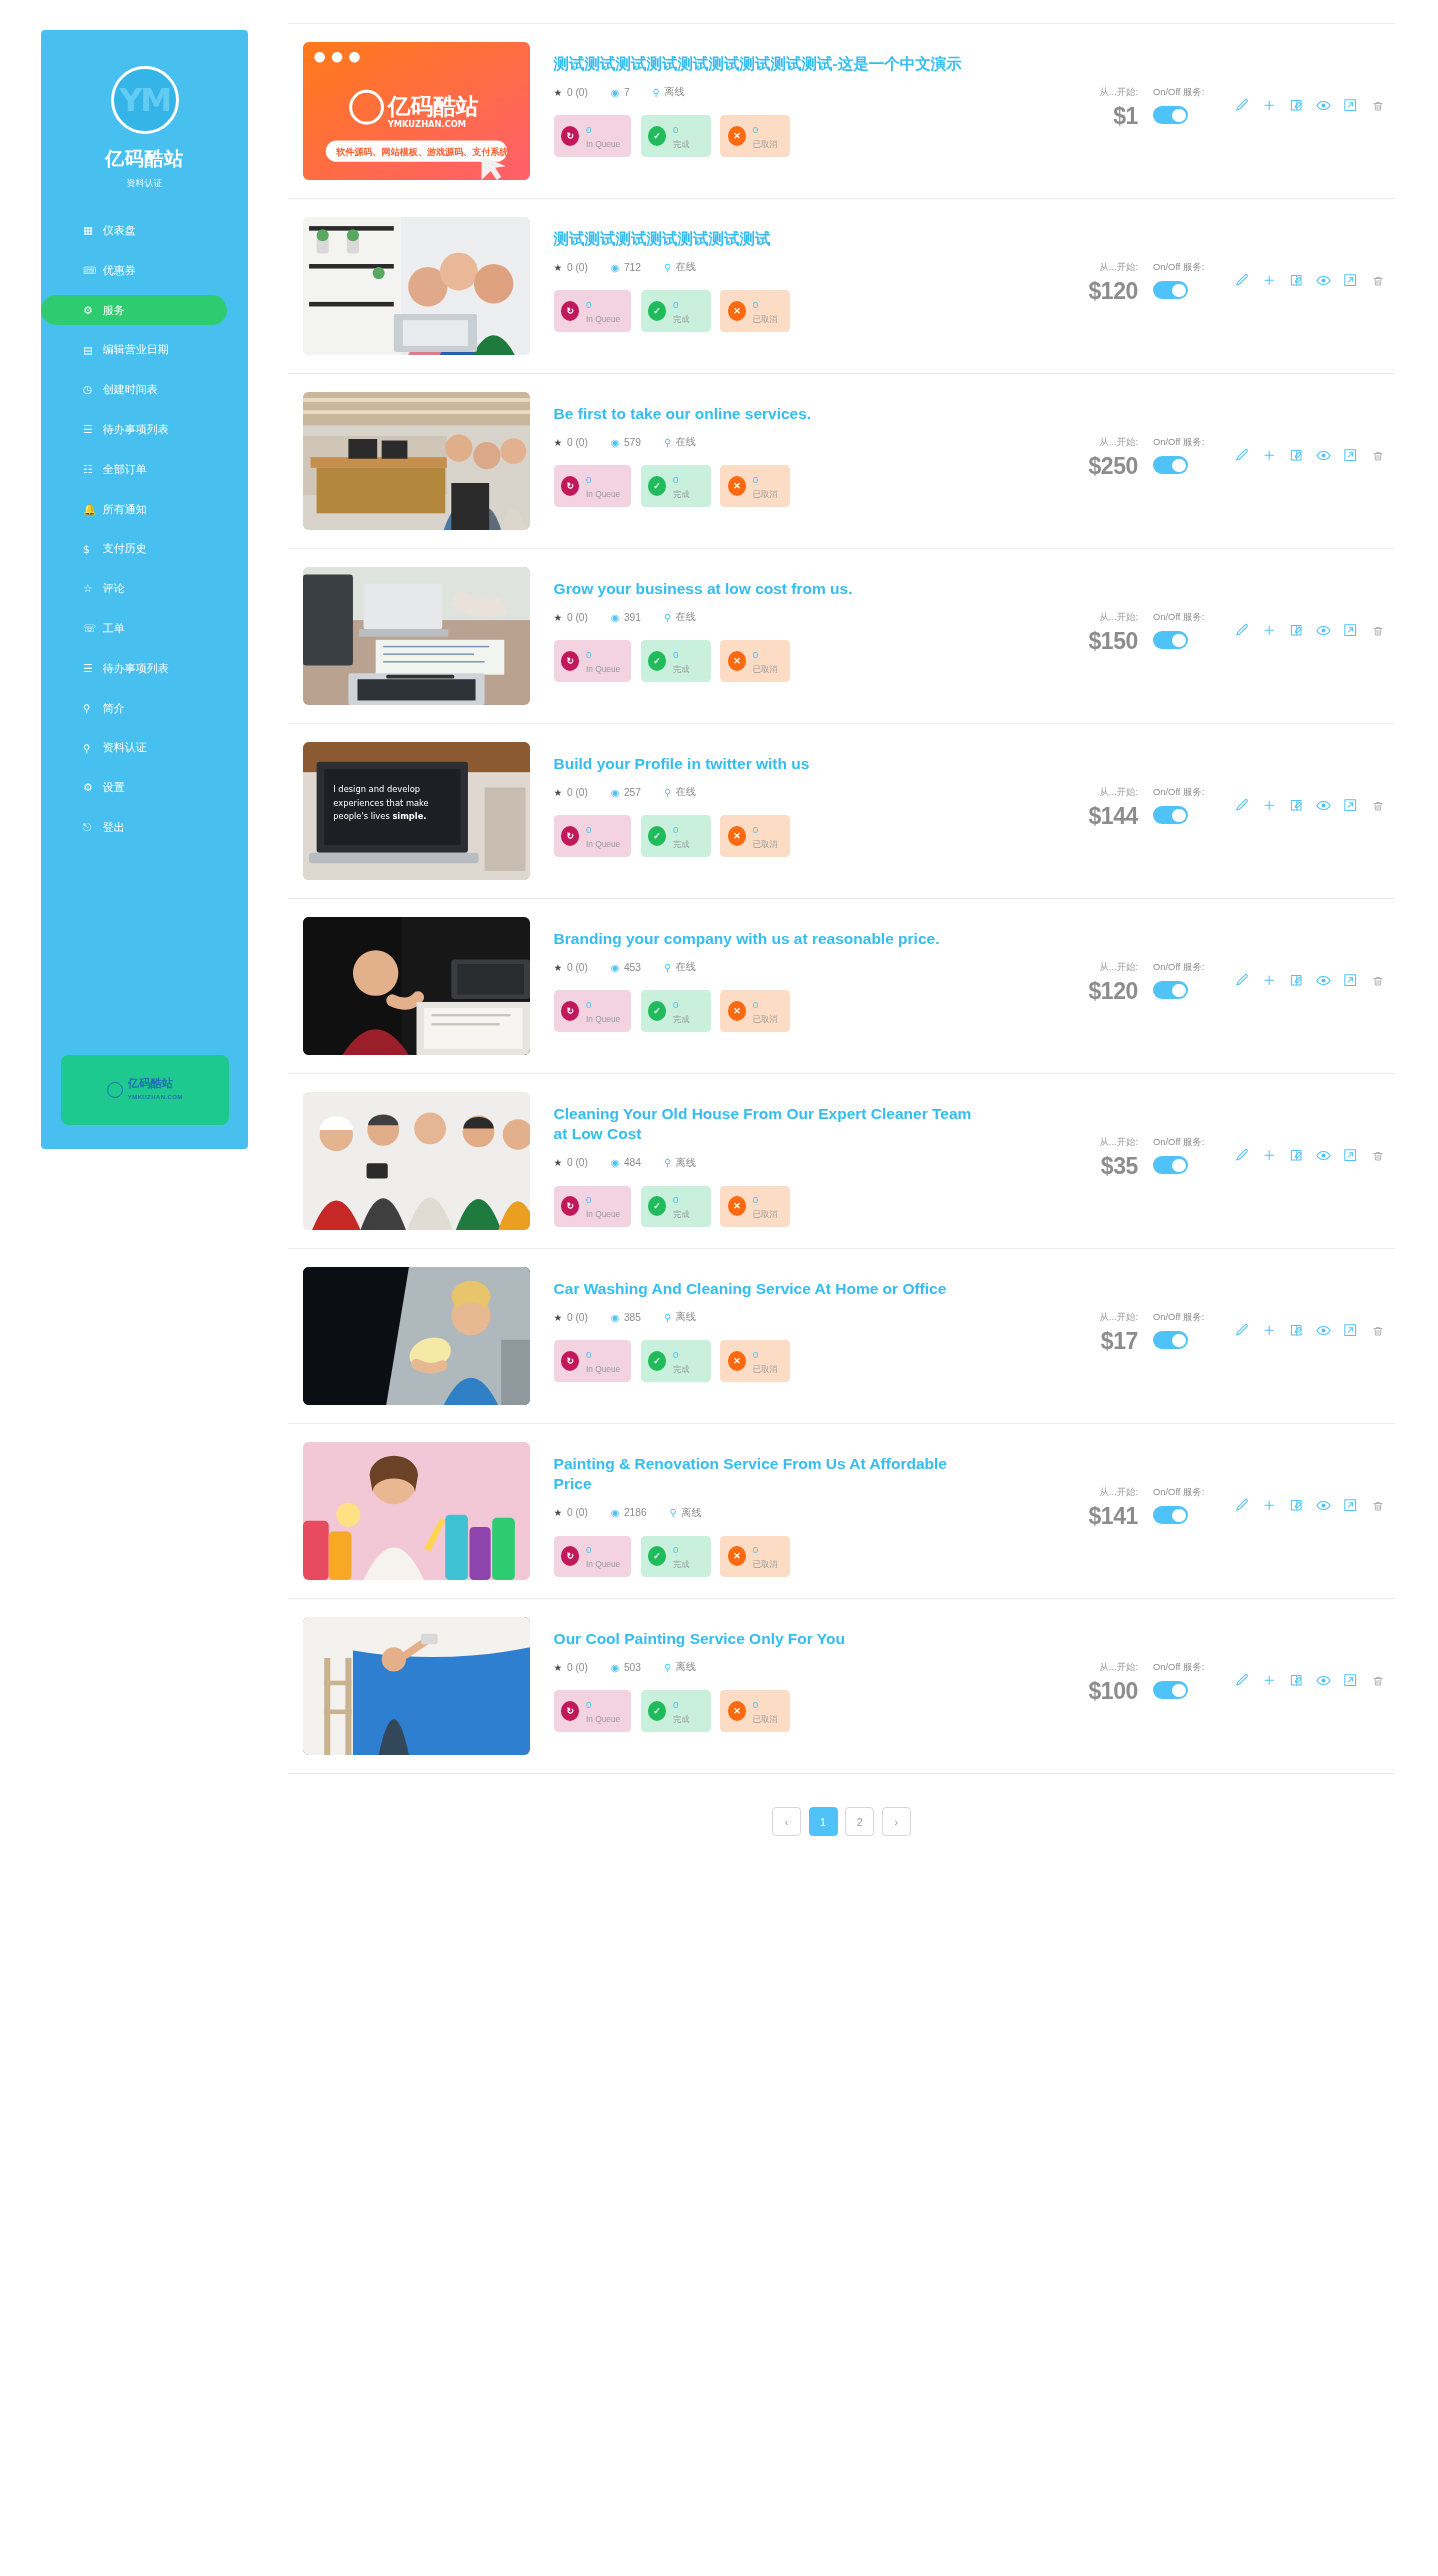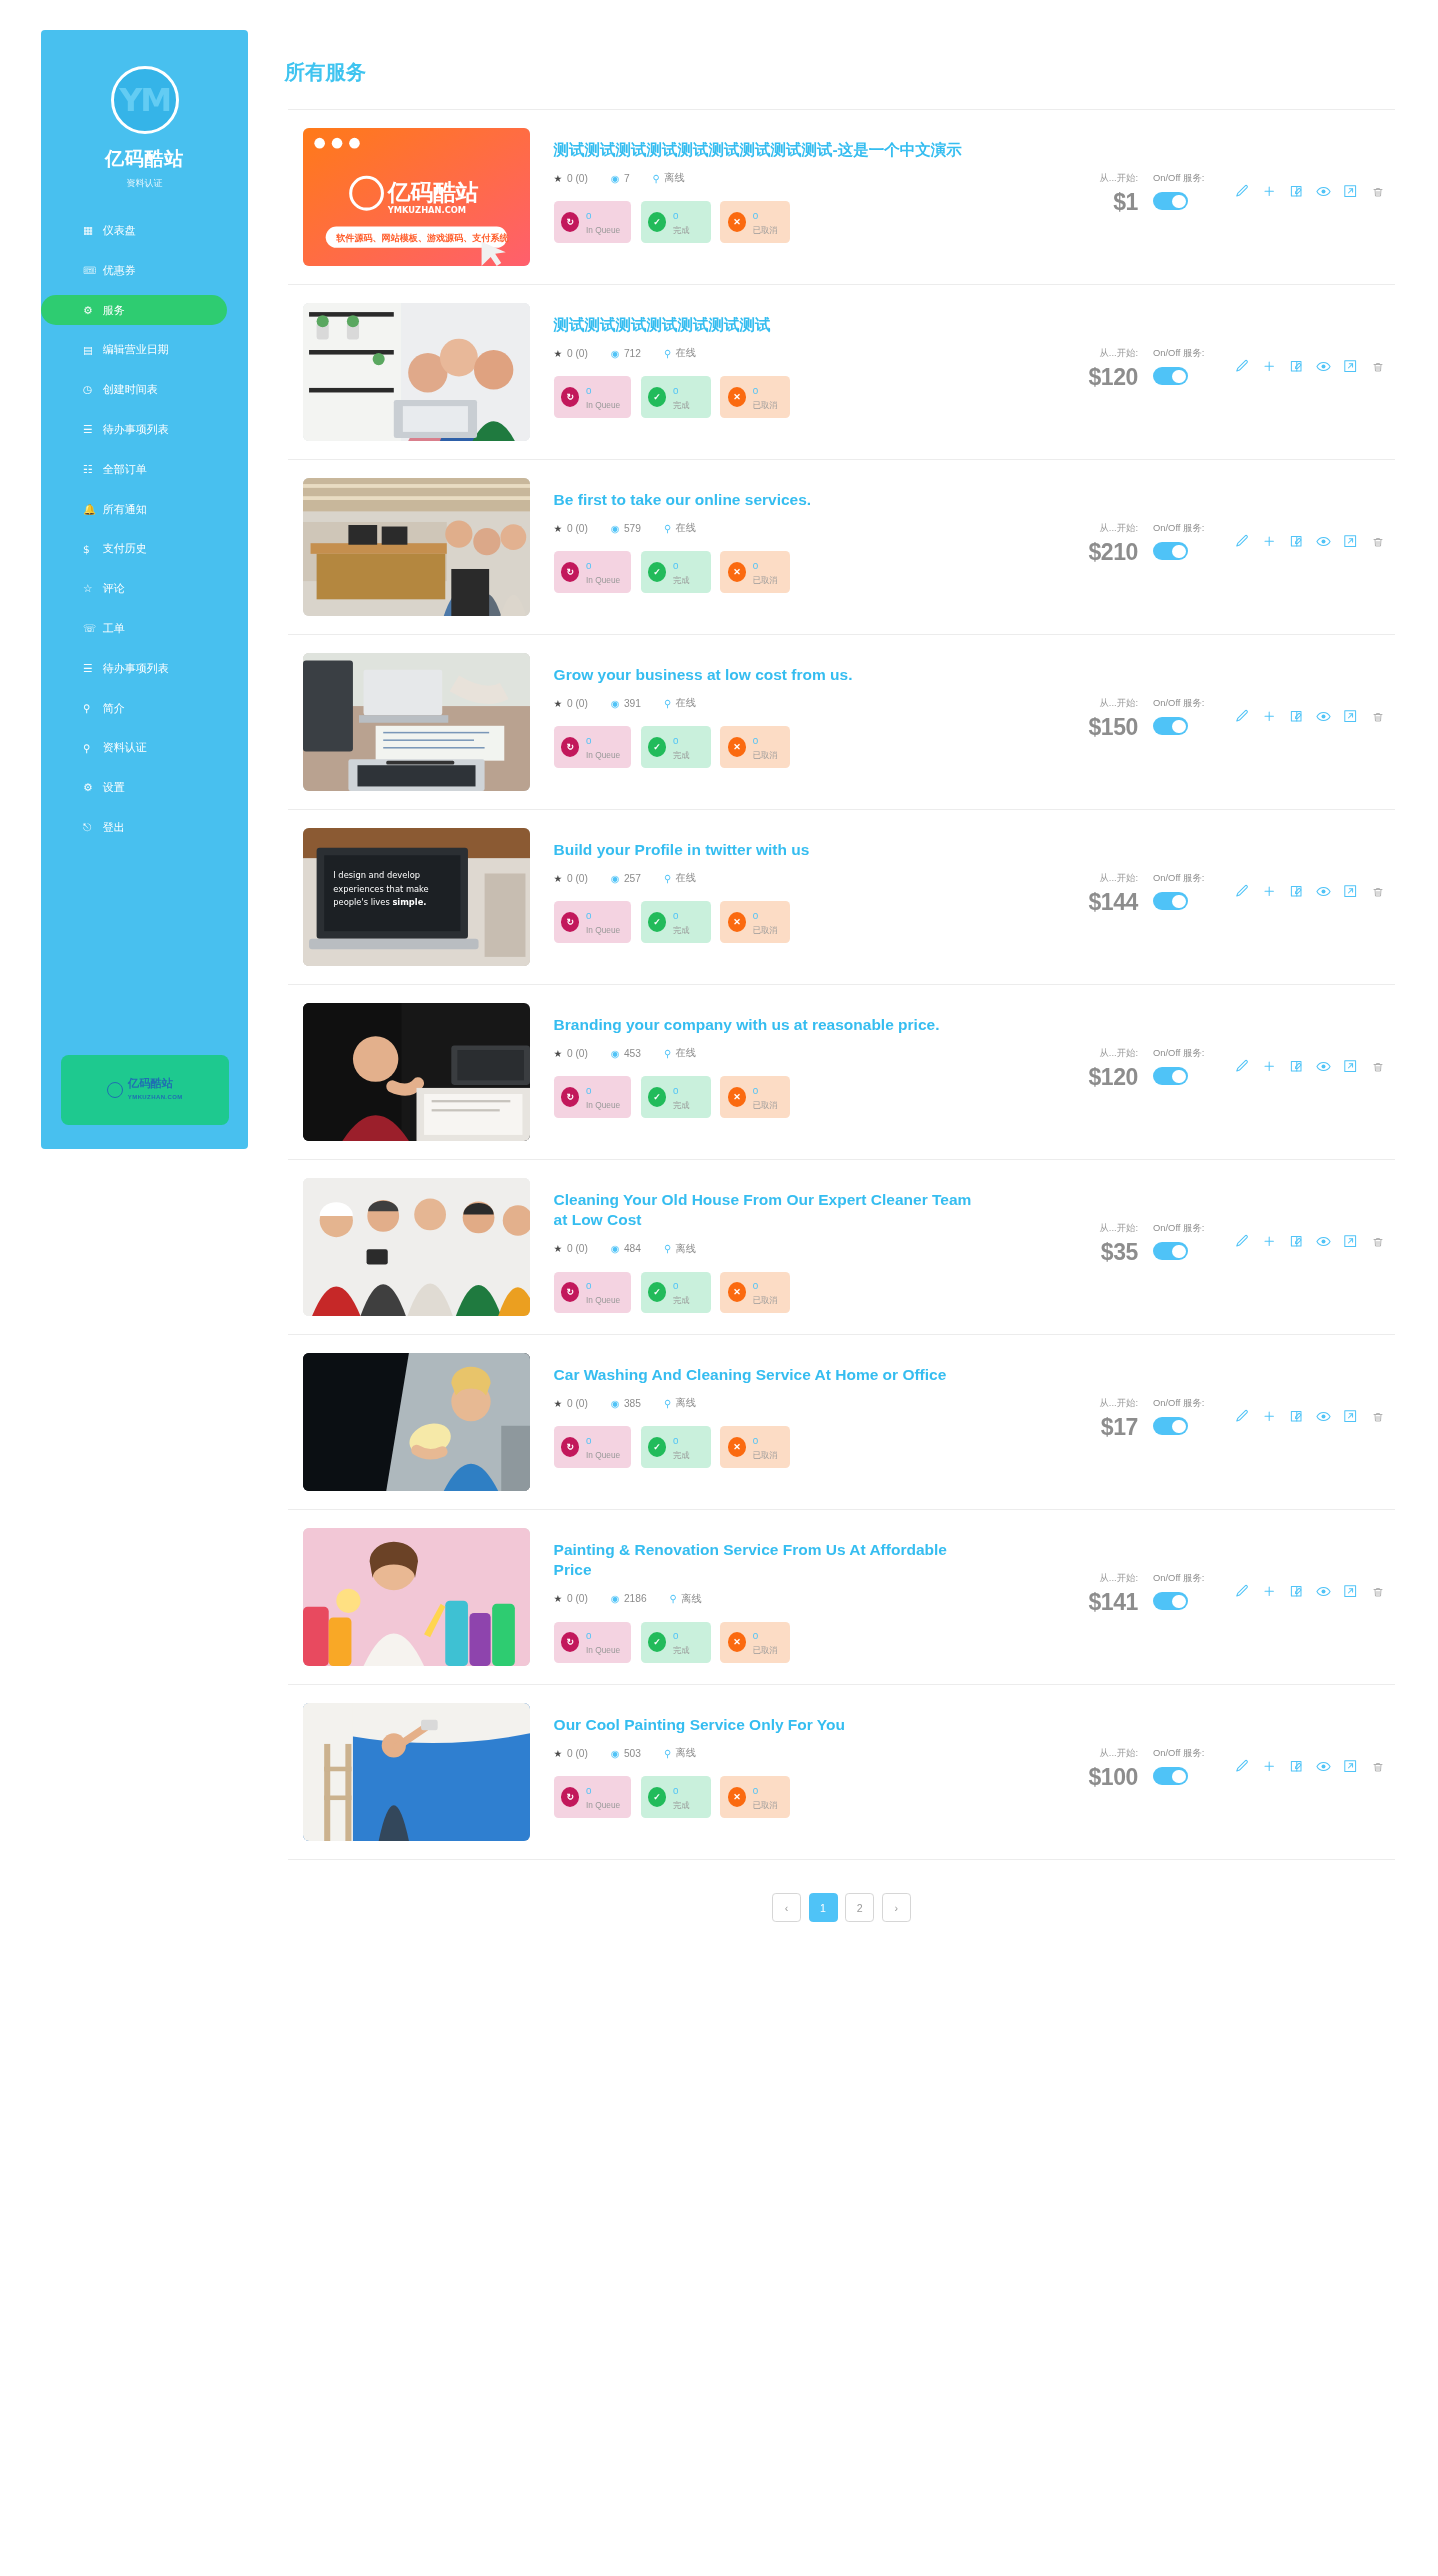--- a/index.html
+++ b/index.html
@@ -348,21 +348,20 @@
       <span class="ring"></span>
       <span class="ptxt">
         <span>亿码酷站</span><br>
         <span class="psub">YMKUZHAN.COM</span>
       </span>
     </div>
   </div>
 </aside>
 
 <main id="main">
-  <h1 class="page-title">所有服务</h1>
 
 
   <section class="list">
       <article class="card">
     <div class="thumb">
           <svg viewBox="0 0 300 182" preserveAspectRatio="none">
       <defs>
               <linearGradient id="g1" x1="0" y1="0" x2="1" y2="1">
         <stop offset="0" stop-color="#ff7a18"></stop>
                 <stop offset="1" stop-color="#ff5f6d"></stop>
@@ -643,21 +642,21 @@
           <span>
             <span class="bcount">0</span><br>
             <span class="blabel">已取消</span>
           </span>
         </div>
       </div>
     </div>
     <div class="right">
       <div class="price-col">
         <div class="plabel">从...开始:</div>
-        <div class="pvalue">$210</div>
+        <div class="pvalue">$250</div>
       </div>
       <div class="toggle-col">
         <div class="tlabel">On/Off 服务:</div>
         <div class="switch"></div>
       </div>
       <div class="actions">
         <span class="act">
               <svg width="14.4" height="14.4" viewBox="0 0 24 24" fill="none" stroke="currentColor" stroke-width="1.7" stroke-linecap="round" stroke-linejoin="round">
                 <path d="M17 3a2.1 2.1 0 0 1 3 3L7.5 18.5 3 20l1.5-4.5z"></path>
               </svg>

